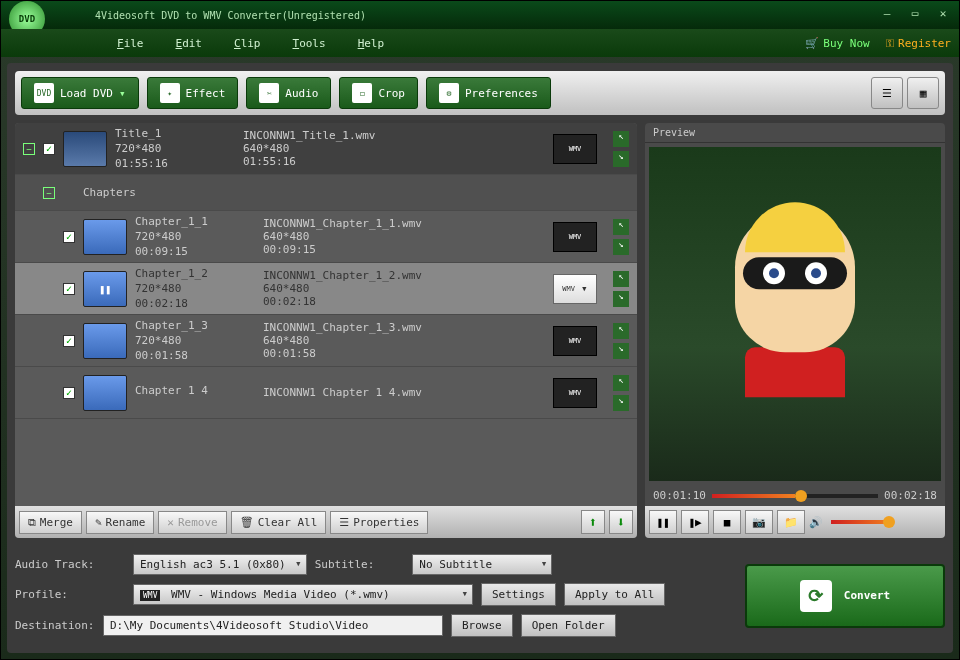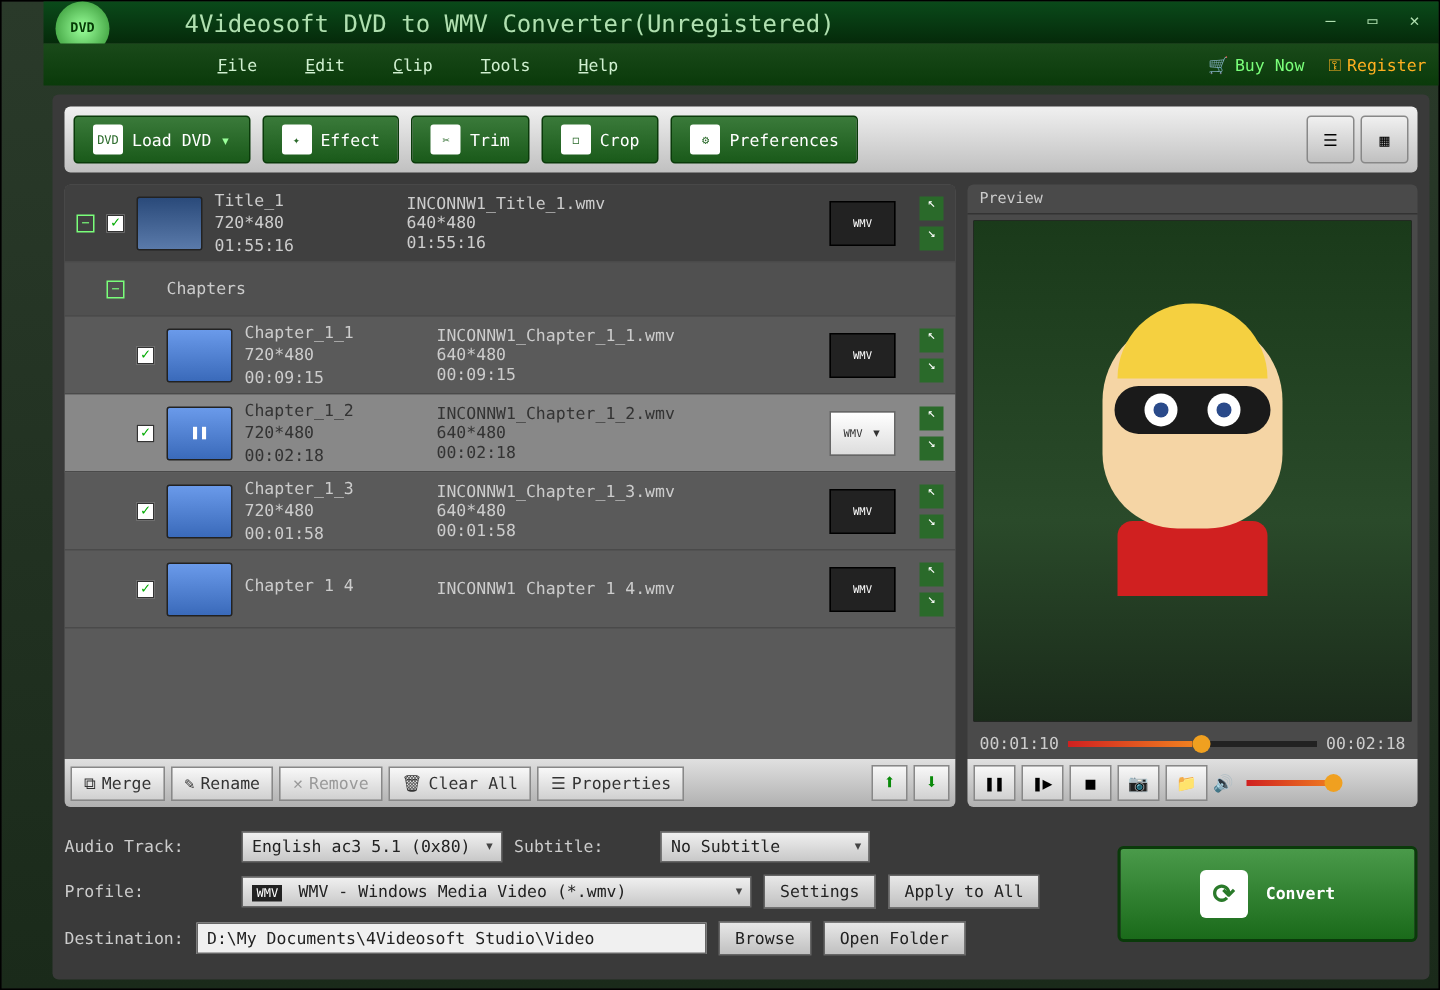--- a/index.html
+++ b/index.html
@@ -1,20 +1,20 @@
 <!DOCTYPE html>
 <html><head>
 <meta charset="utf-8">
 <style>
 * { margin: 0; padding: 0; box-sizing: border-box; font-family: "Lucida Console", Monaco, monospace; font-size: 11px; }
 body { background: #1a1a1a; width: 960px; height: 660px; overflow: hidden; }
-.window { width: 960px; height: 660px; background: linear-gradient(#2a3a2a, #1a2a1a); border: 1px solid #000; display: flex; flex-direction: column; padding-left: 28px; }
+.window { width: 960px; height: 660px; background: linear-gradient(#2a3a2a, #1a2a1a); border: 1px solid #000; display: flex; flex-direction: column; }
 .titlebar { height: 28px; background: linear-gradient(#0a4a1a, #052a0a); display: flex; align-items: center; padding: 0 8px; color: #b0e0b0; }
 .logo { width: 36px; height: 36px; background: radial-gradient(#9aff9a, #2a8a2a); border-radius: 50%; display: flex; align-items: center; justify-content: center; color: #053a05; font-weight: bold; font-size: 9px; margin-top: 8px; }
-.title-text { margin-left: 50px; font-size: 16px; }
+.title-text { margin-left: 50px; font-size: 10px; }
 .win-controls { margin-left: auto; display: flex; gap: 12px; }
 .win-btn { width: 16px; height: 16px; color: #b0e0b0; cursor: pointer; text-align: center; }
 .menubar { height: 28px; background: linear-gradient(#1a4a1a, #0a3a0a); display: flex; align-items: center; padding: 0 8px 0 100px; color: #d0f0d0; }
 .menu-item { padding: 4px 16px; cursor: pointer; }
 .menu-item .und { text-decoration: underline; }
 .buy-register { margin-left: auto; display: flex; gap: 16px; align-items: center; }
 .buy-item { color: #ffb020; cursor: pointer; display: flex; align-items: center; gap: 4px; }
 .buy-item-green { color: #7aff7a; }
 .main-area { flex: 1; background: #3a3a3a; margin: 6px; border-radius: 4px; display: flex; flex-direction: column; padding: 8px; gap: 8px; }
 .toolbar { background: linear-gradient(#f0f0f0, #c0c0c0); border-radius: 4px; padding: 6px; display: flex; gap: 8px; align-items: center; }
@@ -118,21 +118,21 @@
         <span class="tool-icon">DVD</span>
         <span>Load DVD</span>
         <span style="color:#9aff9a">▾</span>
       </div>
       <div class="tool-btn">
         <span class="tool-icon">✦</span>
         <span>Effect</span>
       </div>
       <div class="tool-btn">
         <span class="tool-icon">✂</span>
-        <span>Trim</span>
+        <span>Audio</span>
       </div>
       <div class="tool-btn">
         <span class="tool-icon">◻</span>
         <span>Crop</span>
       </div>
       <div class="tool-btn">
         <span class="tool-icon">⚙</span>
         <span>Preferences</span>
       </div>
       <div class="toolbar-right">

